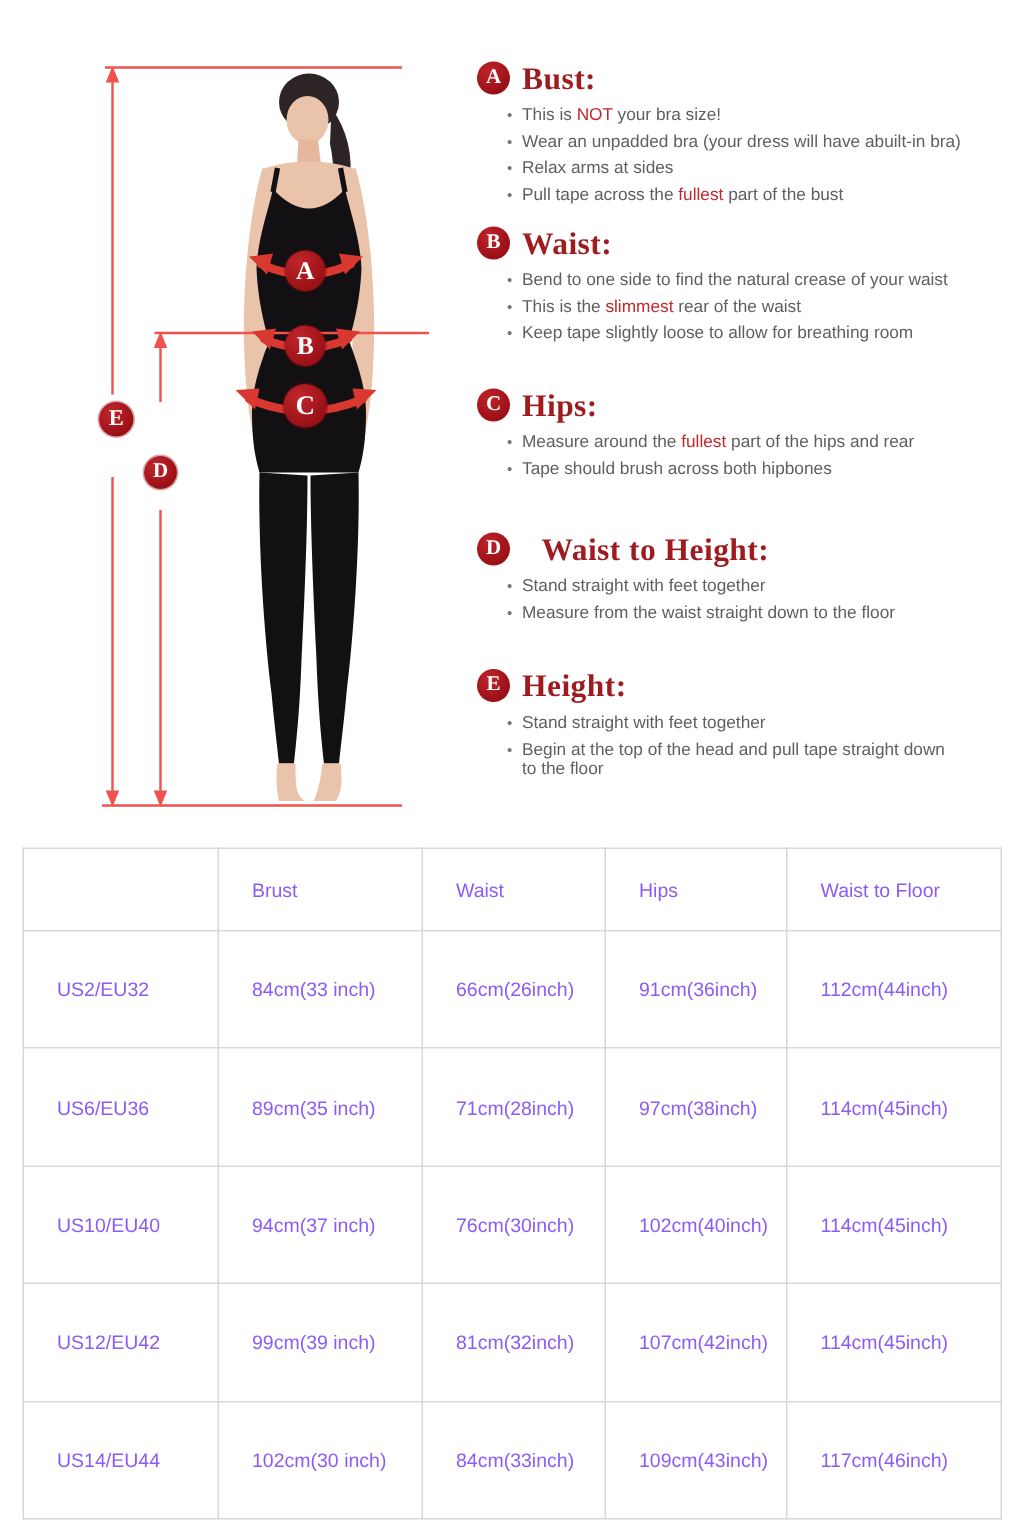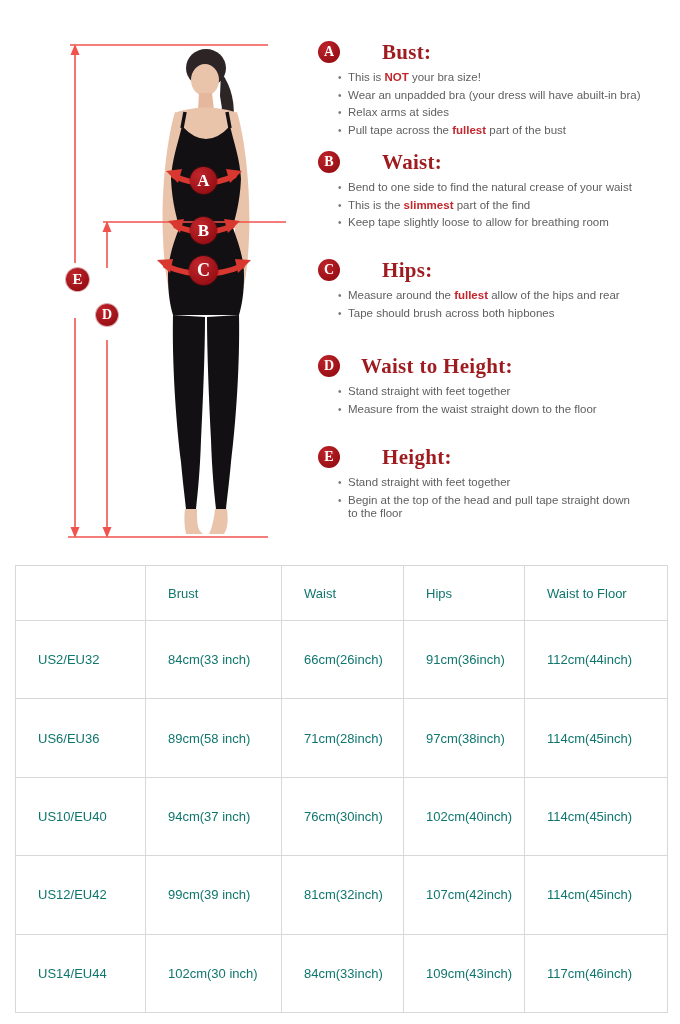--- a/index.html
+++ b/index.html
@@ -34,41 +34,41 @@
   .section:nth-of-type(5){top:445px;}
   .sec-head{display:flex;align-items:center;gap:8px;height:24px;}
   .sec-circle{
     width:22px;height:22px;border-radius:50%;flex:0 0 22px;
     background:radial-gradient(circle at 35% 30%, #be242a, #9a1016 70%);
     color:#fff;display:flex;align-items:center;justify-content:center;
     font-family:"Liberation Serif", serif;font-weight:bold;font-size:14px;
   }
   .sec-title{
     font-family:"Liberation Serif", serif;font-size:21px;font-weight:bold;
-    color:#9e1b1f;letter-spacing:.3px;white-space:nowrap;margin-left:34px;
+    color:#9e1b1f;letter-spacing:.3px;white-space:nowrap;
   }
   [data-name="section-waist-to-floor"] .sec-title{margin-left:13px;}
   .sec-bullets{list-style:none;margin:7px 0 0 0;padding:0 0 0 20px;}
   .sec-bullets li{
     position:relative;padding-left:10px;margin:0 0 4px 0;
     font-size:11.5px;line-height:13.5px;color:#5f5f5f;white-space:nowrap;
   }
   .sec-bullets li.wrap{white-space:normal;width:330px;}
   .sec-bullets li::before{
     content:"\2022";position:absolute;left:0;top:0;color:#777;font-size:10px;
   }
-  .hl{color:#c2272d;font-weight:bold;font-style:normal;}
+  .hl{color:#c2272d;font-weight:normal;font-style:normal;}
 
   
   .size-table{
     position:absolute;left:15px;top:565px;width:652px;height:448px;
     border-collapse:collapse;table-layout:fixed;background:#fff;
   }
   .size-table th,.size-table td{
-    border:1px solid #d8d8d8;color:#0f766e;font-weight:normal;
+    border:1px solid #d8d8d8;color:#8b5cf6;font-weight:normal;
     font-size:13px;text-align:left;padding:0 6px 0 22px;vertical-align:middle;
   }
   .size-table thead th{height:54px;vertical-align:middle;}
   .size-table tbody td{height:55px;}
 </style>
 </head>
 <body>
 
 <div class="page" data-name="size-guide-page">
 
@@ -182,33 +182,33 @@
       </div>
       <div class="section" data-name="section-waist">
         <div class="sec-head" data-name="section-header">
           <span class="sec-circle" data-name="waist-badge">
             <span data-name="badge-letter">B</span>
           </span>
           <span class="sec-title" data-name="section-title">Waist:</span>
         </div>
         <ul class="sec-bullets" data-name="instruction-list">
           <li data-name="instruction-bullet"><span data-name="bullet-text">Bend to one side to find the natural crease of your waist</span></li>
-          <li data-name="instruction-bullet"><span data-name="bullet-text">This is the </span><span class="hl" data-name="highlight-text">slimmest</span><span data-name="bullet-text"> part of the find</span></li>
+          <li data-name="instruction-bullet"><span data-name="bullet-text">This is the </span><span class="hl" data-name="highlight-text">slimmest</span><span data-name="bullet-text"> rear of the waist</span></li>
           <li data-name="instruction-bullet"><span data-name="bullet-text">Keep tape slightly loose to allow for breathing room</span></li>
         </ul>
       </div>
       <div class="section" data-name="section-hips">
         <div class="sec-head" data-name="section-header">
           <span class="sec-circle" data-name="hips-badge">
             <span data-name="badge-letter">C</span>
           </span>
           <span class="sec-title" data-name="section-title">Hips:</span>
         </div>
         <ul class="sec-bullets" data-name="instruction-list">
-          <li data-name="instruction-bullet"><span data-name="bullet-text">Measure around the </span><span class="hl" data-name="highlight-text">fullest</span><span data-name="bullet-text"> allow of the hips and rear</span></li>
+          <li data-name="instruction-bullet"><span data-name="bullet-text">Measure around the </span><span class="hl" data-name="highlight-text">fullest</span><span data-name="bullet-text"> part of the hips and rear</span></li>
           <li data-name="instruction-bullet"><span data-name="bullet-text">Tape should brush across both hipbones</span></li>
         </ul>
       </div>
       <div class="section" data-name="section-waist-to-floor">
         <div class="sec-head" data-name="section-header">
           <span class="sec-circle" data-name="waist-to-floor-badge">
             <span data-name="badge-letter">D</span>
           </span>
           <span class="sec-title" data-name="section-title">Waist to Height:</span>
         </div>
@@ -251,21 +251,21 @@
     <tbody data-name="table-body">
         <tr data-name="table-row">
           <td data-name="size-label-cell">US2/EU32</td>
           <td data-name="size-cell">84cm(33 inch)</td>
           <td data-name="size-cell">66cm(26inch)</td>
           <td data-name="size-cell">91cm(36inch)</td>
           <td data-name="size-cell">112cm(44inch)</td>
         </tr>
         <tr data-name="table-row">
           <td data-name="size-label-cell">US6/EU36</td>
-          <td data-name="size-cell">89cm(58 inch)</td>
+          <td data-name="size-cell">89cm(35 inch)</td>
           <td data-name="size-cell">71cm(28inch)</td>
           <td data-name="size-cell">97cm(38inch)</td>
           <td data-name="size-cell">114cm(45inch)</td>
         </tr>
         <tr data-name="table-row">
           <td data-name="size-label-cell">US10/EU40</td>
           <td data-name="size-cell">94cm(37 inch)</td>
           <td data-name="size-cell">76cm(30inch)</td>
           <td data-name="size-cell">102cm(40inch)</td>
           <td data-name="size-cell">114cm(45inch)</td>

